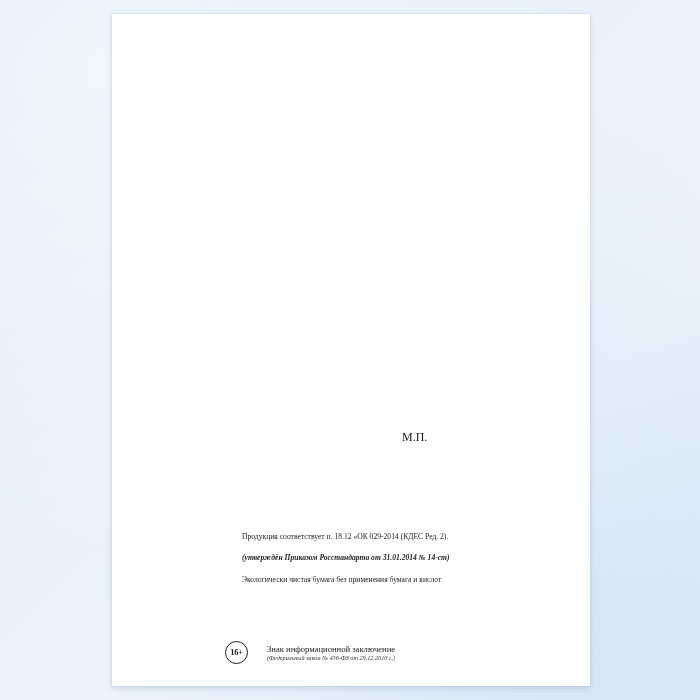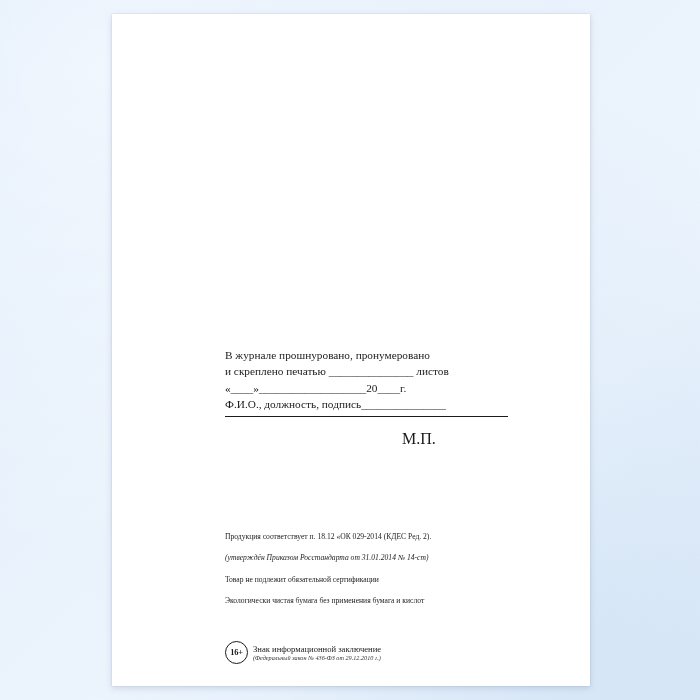--- a/index.html
+++ b/index.html
@@ -56,44 +56,45 @@
   #seal-block .rule {
     display: block;
     margin-top: 2px;
     border-bottom: 1px solid #1b1b1b;
     width: 283px;
     height: 1px;
   }
   #mp {
     left: 290px;
     top: 416px;
-    font-size: 16px;
+    font-size: 12px;
   }
   
   #fine-print {
-    left: 113px;
+    left: 130px;
     top: 518px;
     width: 340px;
     font-size: 7.6px;
     line-height: 10.6px;
     color: #222;
   }
   #fine-print p {
     margin: 0 0 11px 0;
   }
   #fine-print .italic {
     font-style: italic;
+    font-weight: bold;
   }
   
   #mark-row {
     left: 113px;
     top: 627px;
     display: flex;
     align-items: center;
-    gap: 5px;
+    gap: 19px;
   }
   #mark-badge {
     width: 21px;
     height: 21px;
     border: 1.1px solid #1b1b1b;
     border-radius: 50%;
     display: flex;
     align-items: center;
     justify-content: center;
     font-size: 8.4px;
@@ -115,37 +116,29 @@
     color: #333;
   }
 </style>
 </head>
 <body>
 
 <div id="stage">
 
   <div id="page">
 
-    <div class="block" id="seal-block">
-      <div class="line">В журнале прошнуровано, пронумеровано</div>
-      <div class="line">и скреплено печатью _______________ листов</div>
-      <div class="line">«____»___________________20____г.</div>
-      <div class="line">Ф.И.О., должность, подпись_______________</div>
-      <span class="rule"></span>
-    </div>
 
     <div class="block" id="mp">М.П.</div>
 
     <div class="block" id="fine-print">
       <p>
         <span>Продукция соответствует п. 18.12 «ОК 029-2014 (КДЕС Ред. 2).</span><br>
         <br>
         <span class="italic">(утверждён Приказом Росстандарта от 31.01.2014 № 14-ст)</span>
       </p>
-      <p>Товар не подлежит обязательной сертификации</p>
       <p>Экологически чистая бумага без применения бумага и кислот</p>
     </div>
 
     <div class="block" id="mark-row">
       <div id="mark-badge">16+</div>
       <div id="mark-text">
         <span class="mark-title">Знак информационной заключение</span>
         <span class="mark-sub">(Федеральный закон № 436-ФЗ от 29.12.2010 г.)</span>
       </div>
     </div>

